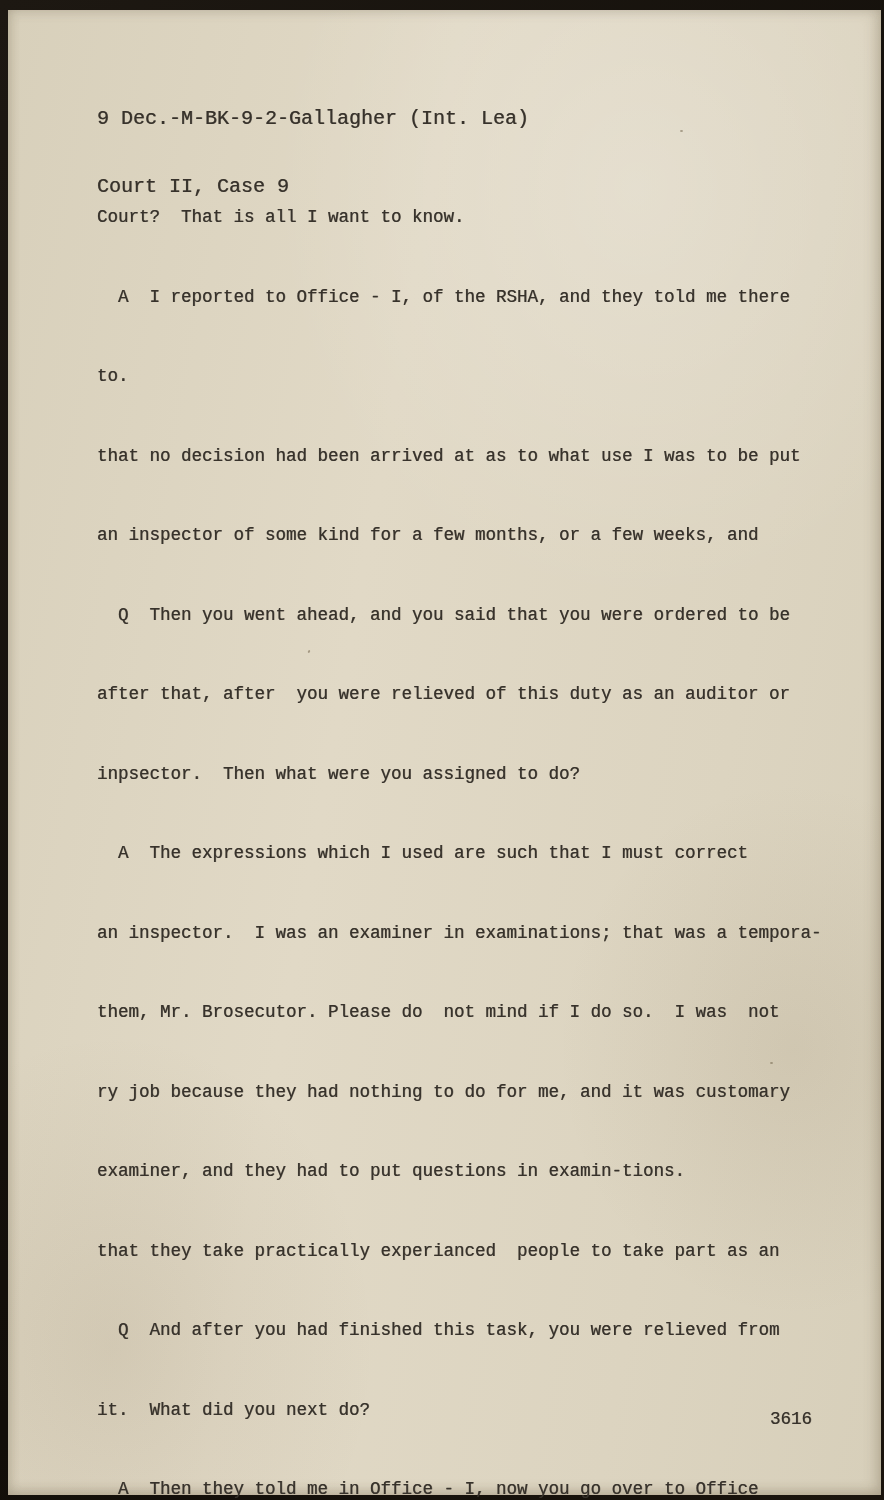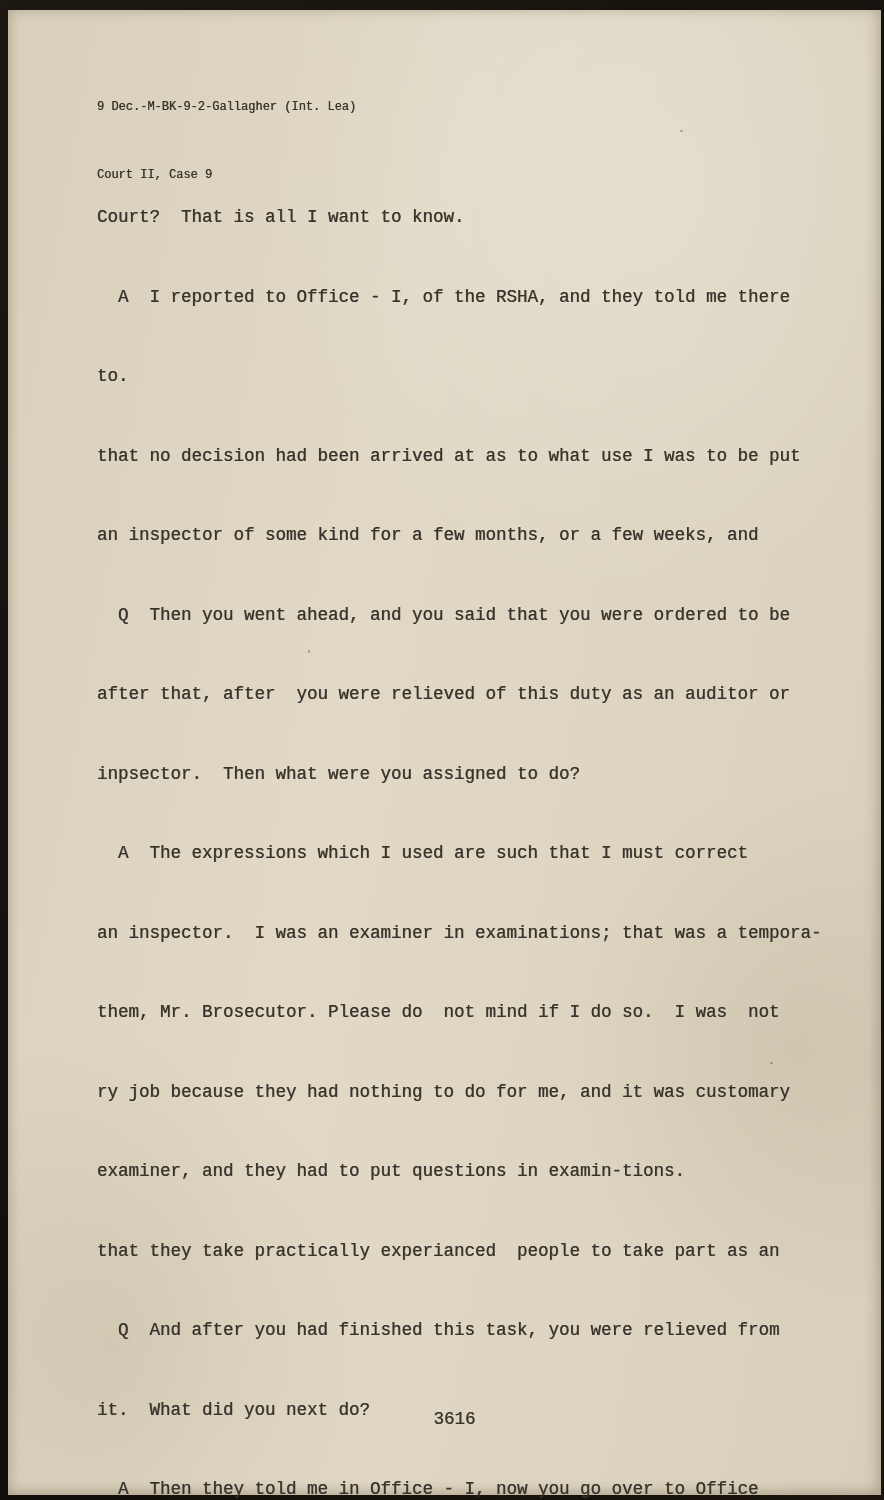--- a/index.html
+++ b/index.html
@@ -45,41 +45,41 @@
   .speck.s2 { width: 2px; height: 3px; left: 300px; top: 640px; transform: rotate(30deg); }
   .speck.s3 { width: 3px; height: 2px; left: 762px; top: 1052px; }
   .typed {
     color: #37322b;
     text-shadow: 0.4px 0.4px 0.6px rgba(55,50,43,0.55), -0.2px 0 0.4px rgba(55,50,43,0.30);
     white-space: pre;
   }
   .header {
     position: absolute;
     left: 89px;
-    top: 41px;
-    font-size: 12px;
+    top: 53px;
+    font-size: 20px;
     line-height: 22.5px;
   }
   .body-text {
     position: absolute;
     left: 89px;
     top: 148px;
     width: 760px;
     font-size: 17.5px;
   }
   .line {
     height: 39.5px;
     line-height: 39.5px;
   }
   .pagenum {
     position: absolute;
     left: 89px;
     top: 1398px;
     width: 715px;
-    text-align: center;
+    text-align: right;
     font-size: 17.5px;
     line-height: 22px;
   }
 </style>
 </head>
 <body>
 
 <div class="backdrop">
   <div class="paper">
     <div class="speck s1"></div>

